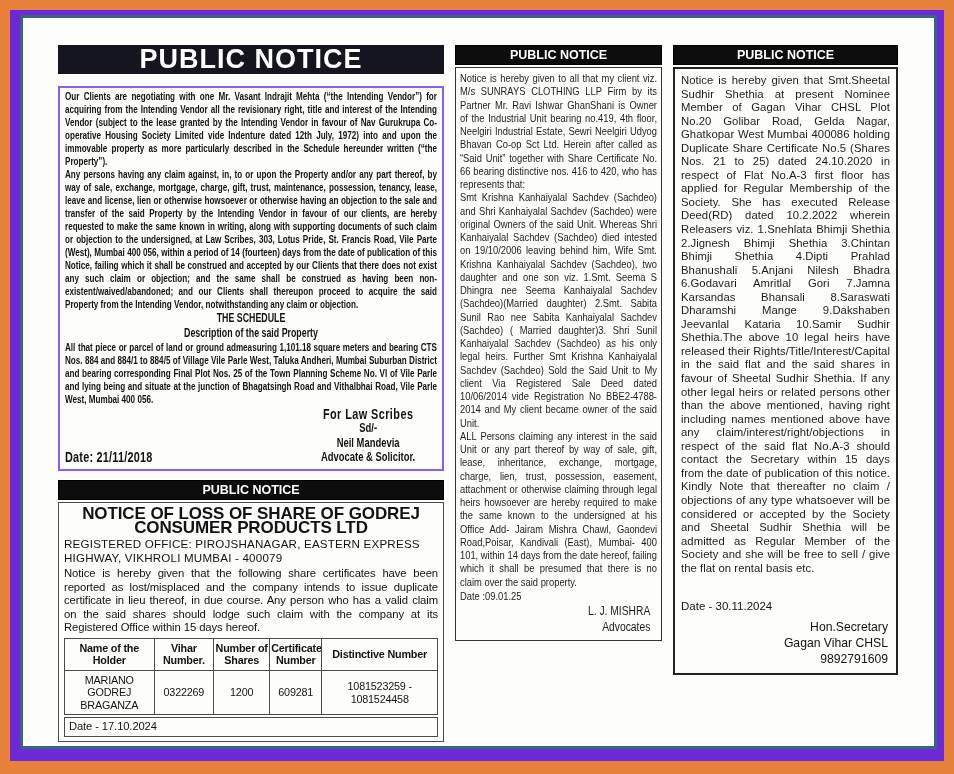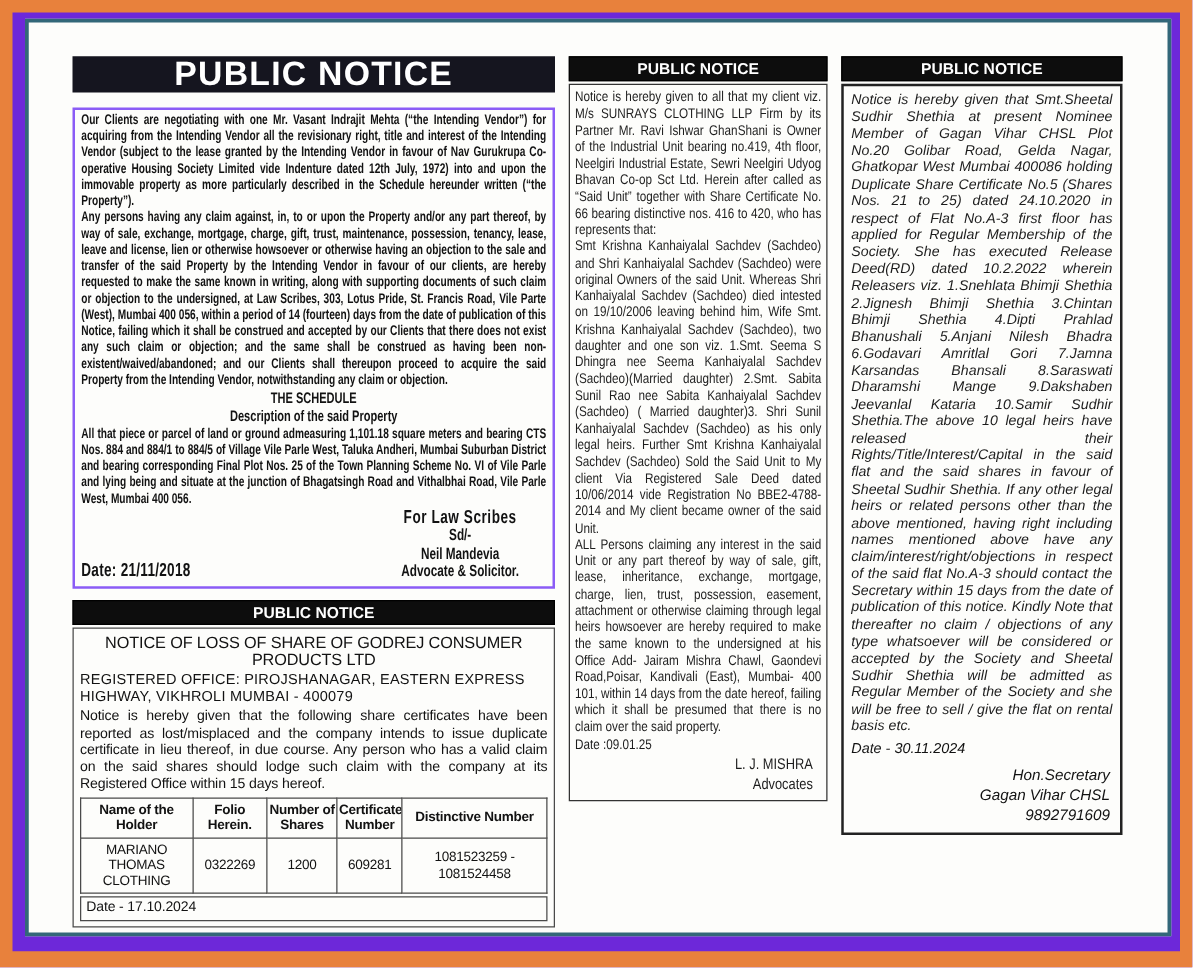--- a/index.html
+++ b/index.html
@@ -39,21 +39,21 @@
 
   
   .smallbar {
     background:#0d0d0d; color:#fff; text-align:center; font-weight:bold;
     font-size:12.5px; line-height:14px; padding:2px 0; border:1px solid #000;
   }
   .gap8 { margin-top:9px; }
 
   
   .boxB { border:1px solid #4a4a4a; margin-top:2px; padding:3px 5px 4px; font-size:11.3px; letter-spacing:-0.1px; }
-  .titleB { font-weight:normal; text-align:center; font-size:13px; line-height:14px; margin:1px 0 2px; }
+  .titleB { font-weight:bold; text-align:center; font-size:17px; line-height:14px; margin:1px 0 2px; }
   .officeB { font-size:11.6px; line-height:14px; letter-spacing:0.2px; margin-bottom:2px; }
   .bodyB { text-align:justify; line-height:13.6px; margin:0; }
   table.shares { width:100%; border-collapse:collapse; margin-top:3px; table-layout:fixed; }
   table.shares th, table.shares td {
     border:1px solid #4a4a4a; font-size:10.8px; line-height:12.5px;
     padding:3px 1px; text-align:center; font-weight:normal; letter-spacing:-0.2px;
     overflow:hidden;
   }
   table.shares th { font-weight:bold; }
   .c-name{width:24%;} .c-folio{width:16%;} .c-shares{width:15%;} .c-cert{width:14%;} .c-dist{width:31%;}
@@ -63,23 +63,23 @@
   .boxC { border:1px solid #333; margin-top:2px; padding:4px 4px 5px; overflow:hidden; }
   .condC {
     width:119.5%; transform:scaleX(0.8368); transform-origin:0 0;
     font-size:11.2px; line-height:13.25px; text-align:justify; color:#1c1c1c;
   }
   .condC p { margin:0; }
   .dateC { text-align:left; margin-top:1px; }
   .sigC { text-align:right; font-size:12.3px; line-height:15.5px; padding-right:8px; margin-top:1px; }
 
   
-  .boxD { border:2px solid #222; margin-top:2px; padding:5px 6px 6px;font-style:italic; }
+  .boxD { border:2px solid #222; margin-top:2px; padding:5px 6px 6px; }
   .bodyD { font-size:11.3px; line-height:13.55px; text-align:justify; letter-spacing:0.05px; color:#1c1c1c; margin:0; }
-  .metaD { font-size:11.5px; line-height:17px; margin-top:2px; }
+  .metaD { font-size:11.5px; line-height:17px; margin-top:23px; }
   .sigD { text-align:right; font-size:12.2px; line-height:16px; margin-top:4px; padding-right:2px; }
 </style>
 </head>
 <body>
 
 <div class="page">
   <div class="teal-frame">
     <div class="content">
 
       <div class="col1">
@@ -119,29 +119,29 @@
               <colgroup>
                 <col class="c-name">
                   <col class="c-folio">
                   <col class="c-shares">
                   <col class="c-cert">
                   <col class="c-dist">
               </colgroup>
               <thead>
                 <tr>
                   <th>Name of the Holder</th>
-                  <th>Folio Herein.</th>
+                  <th>Vihar Number.</th>
                   <th>Number of Shares</th>
                   <th>Certificate Number</th>
                   <th>Distinctive Number</th>
                 </tr>
               </thead>
               <tbody>
                 <tr>
-                  <td>MARIANO THOMAS CLOTHING</td>
+                  <td>MARIANO GODREJ BRAGANZA</td>
                   <td>0322269</td>
                   <td>1200</td>
                   <td>609281</td>
                   <td>1081523259 - 1081524458</td>
                 </tr>
               </tbody>
             </table>
             <div class="tfootbox">
               <div>Date - 17.10.2024</div>
             </div>

